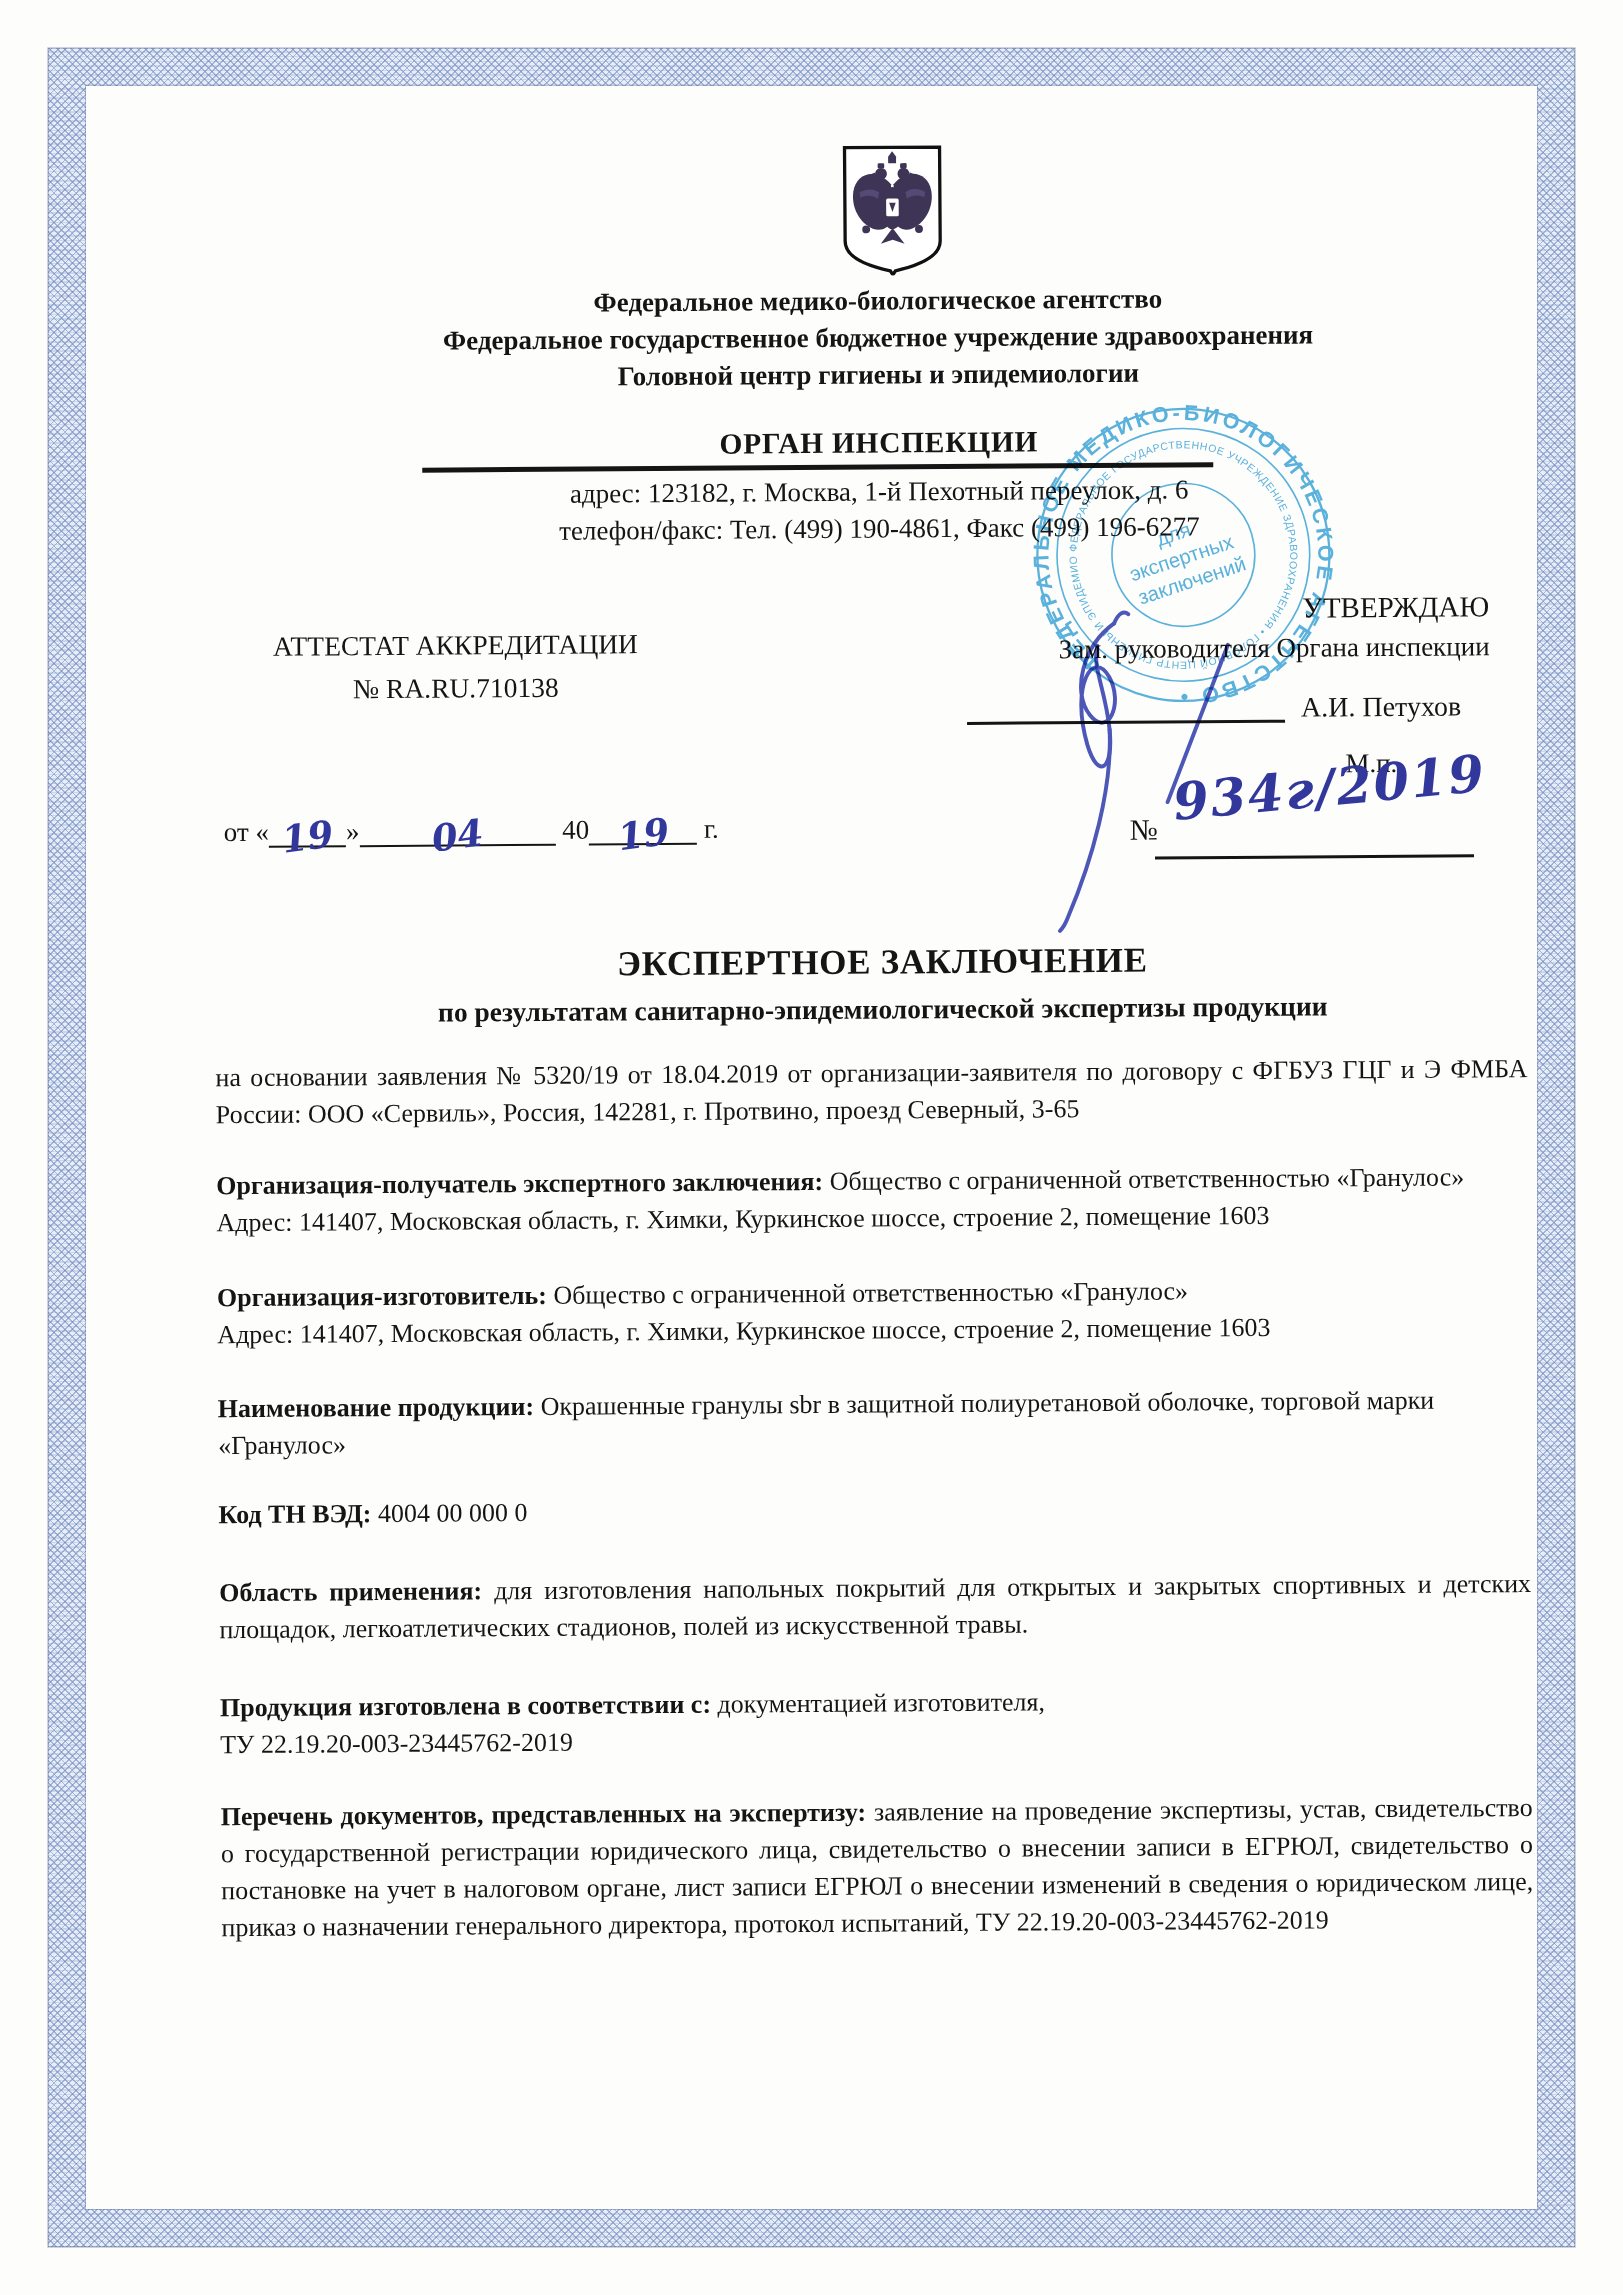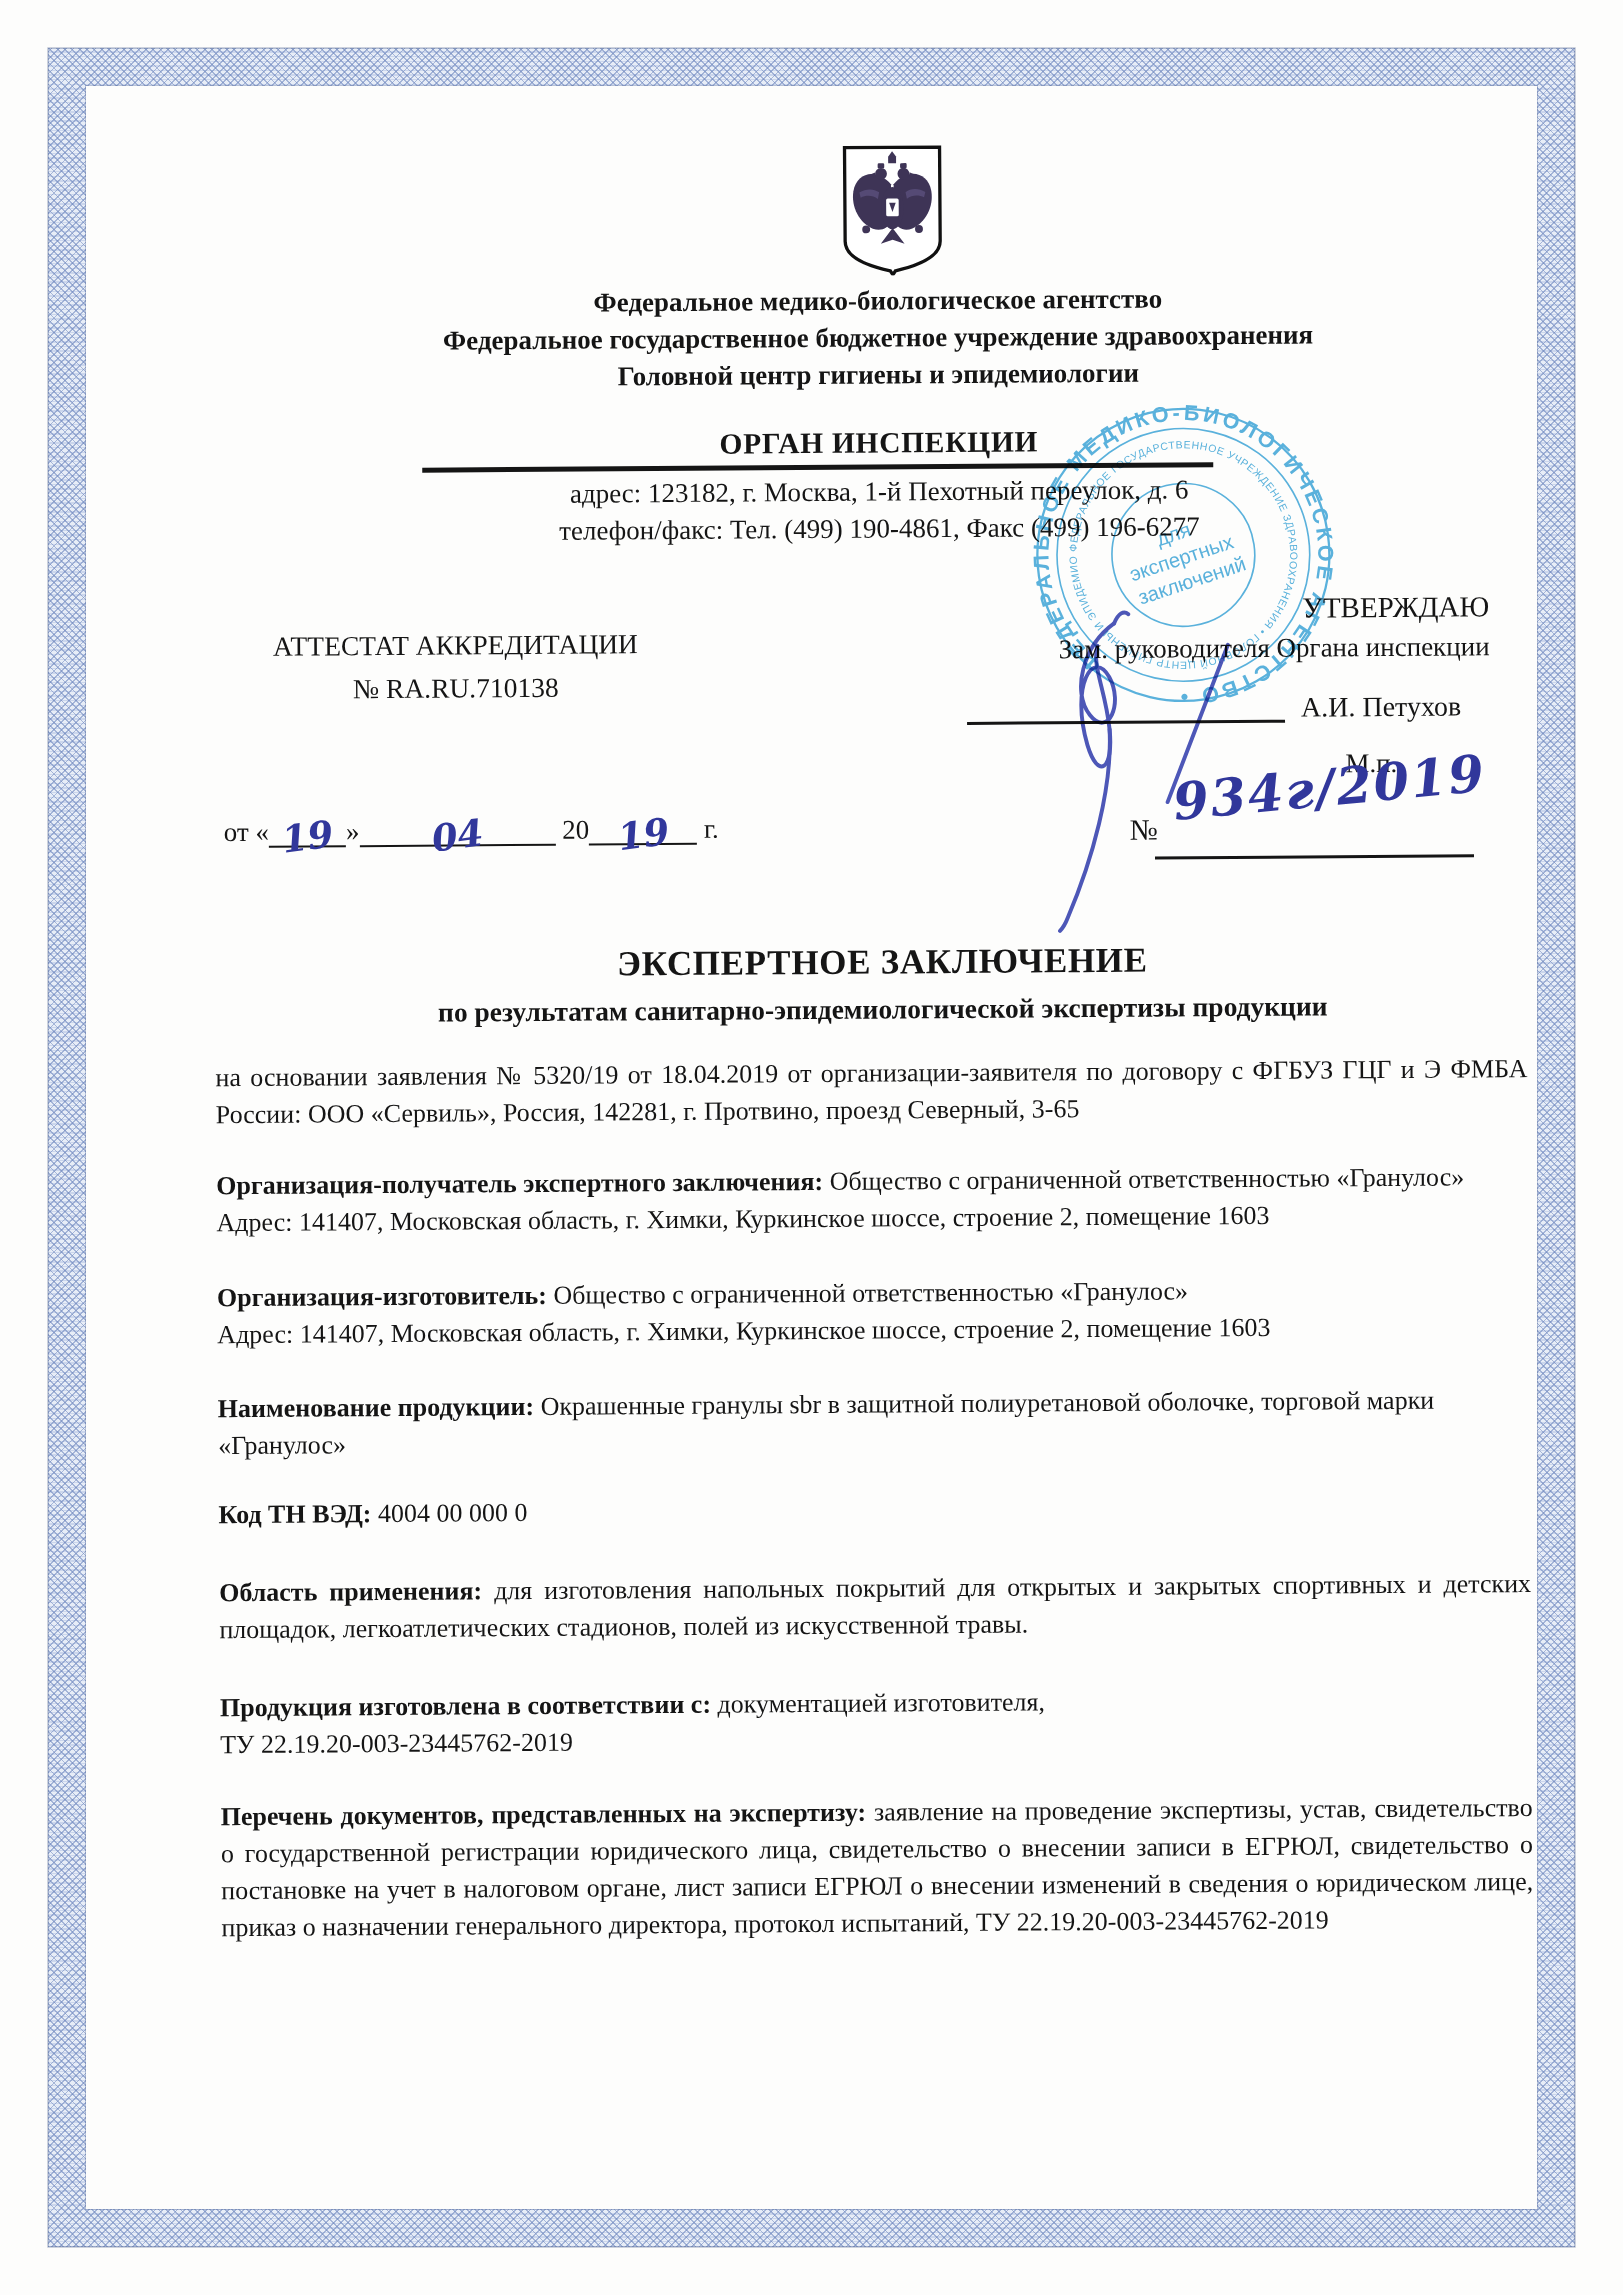--- a/index.html
+++ b/index.html
@@ -136,21 +136,21 @@
   </div>
 
   <div class="approval">
     <div class="a1">УТВЕРЖДАЮ</div>
     <div class="a2">Зам. руководителя Органа инспекции</div>
   </div>
   <div class="sig-line"></div>
   <div class="approver-name">А.И. Петухов</div>
   <div class="mp">М.п.</div>
 
-  <div class="date-row"><span>от «</span><span class="blank b-day"><span class="hw hw-small">19</span></span><span>»</span><span class="blank b-month"><span class="hw hw-small">04</span></span>&nbsp;<span>20</span><span class="blank b-year"><span class="hw hw-small">19</span></span>&nbsp;<span>г.</span></div>
+  <div class="date-row"><span>от «</span><span class="blank b-day"><span class="hw hw-small">19</span></span><span>»</span><span class="blank b-month"><span class="hw hw-small">04</span></span>&nbsp;<span>40</span><span class="blank b-year"><span class="hw hw-small">19</span></span>&nbsp;<span>г.</span></div>
 
   <div class="num-label">№</div>
   <div class="hw-number">934г/2019</div>
   <div class="num-underline"></div>
 
   <div class="center-col doc-title">
     <div class="t1">ЭКСПЕРТНОЕ ЗАКЛЮЧЕНИЕ</div>
     <div class="t2">по результатам санитарно-эпидемиологической экспертизы продукции</div>
   </div>
 

